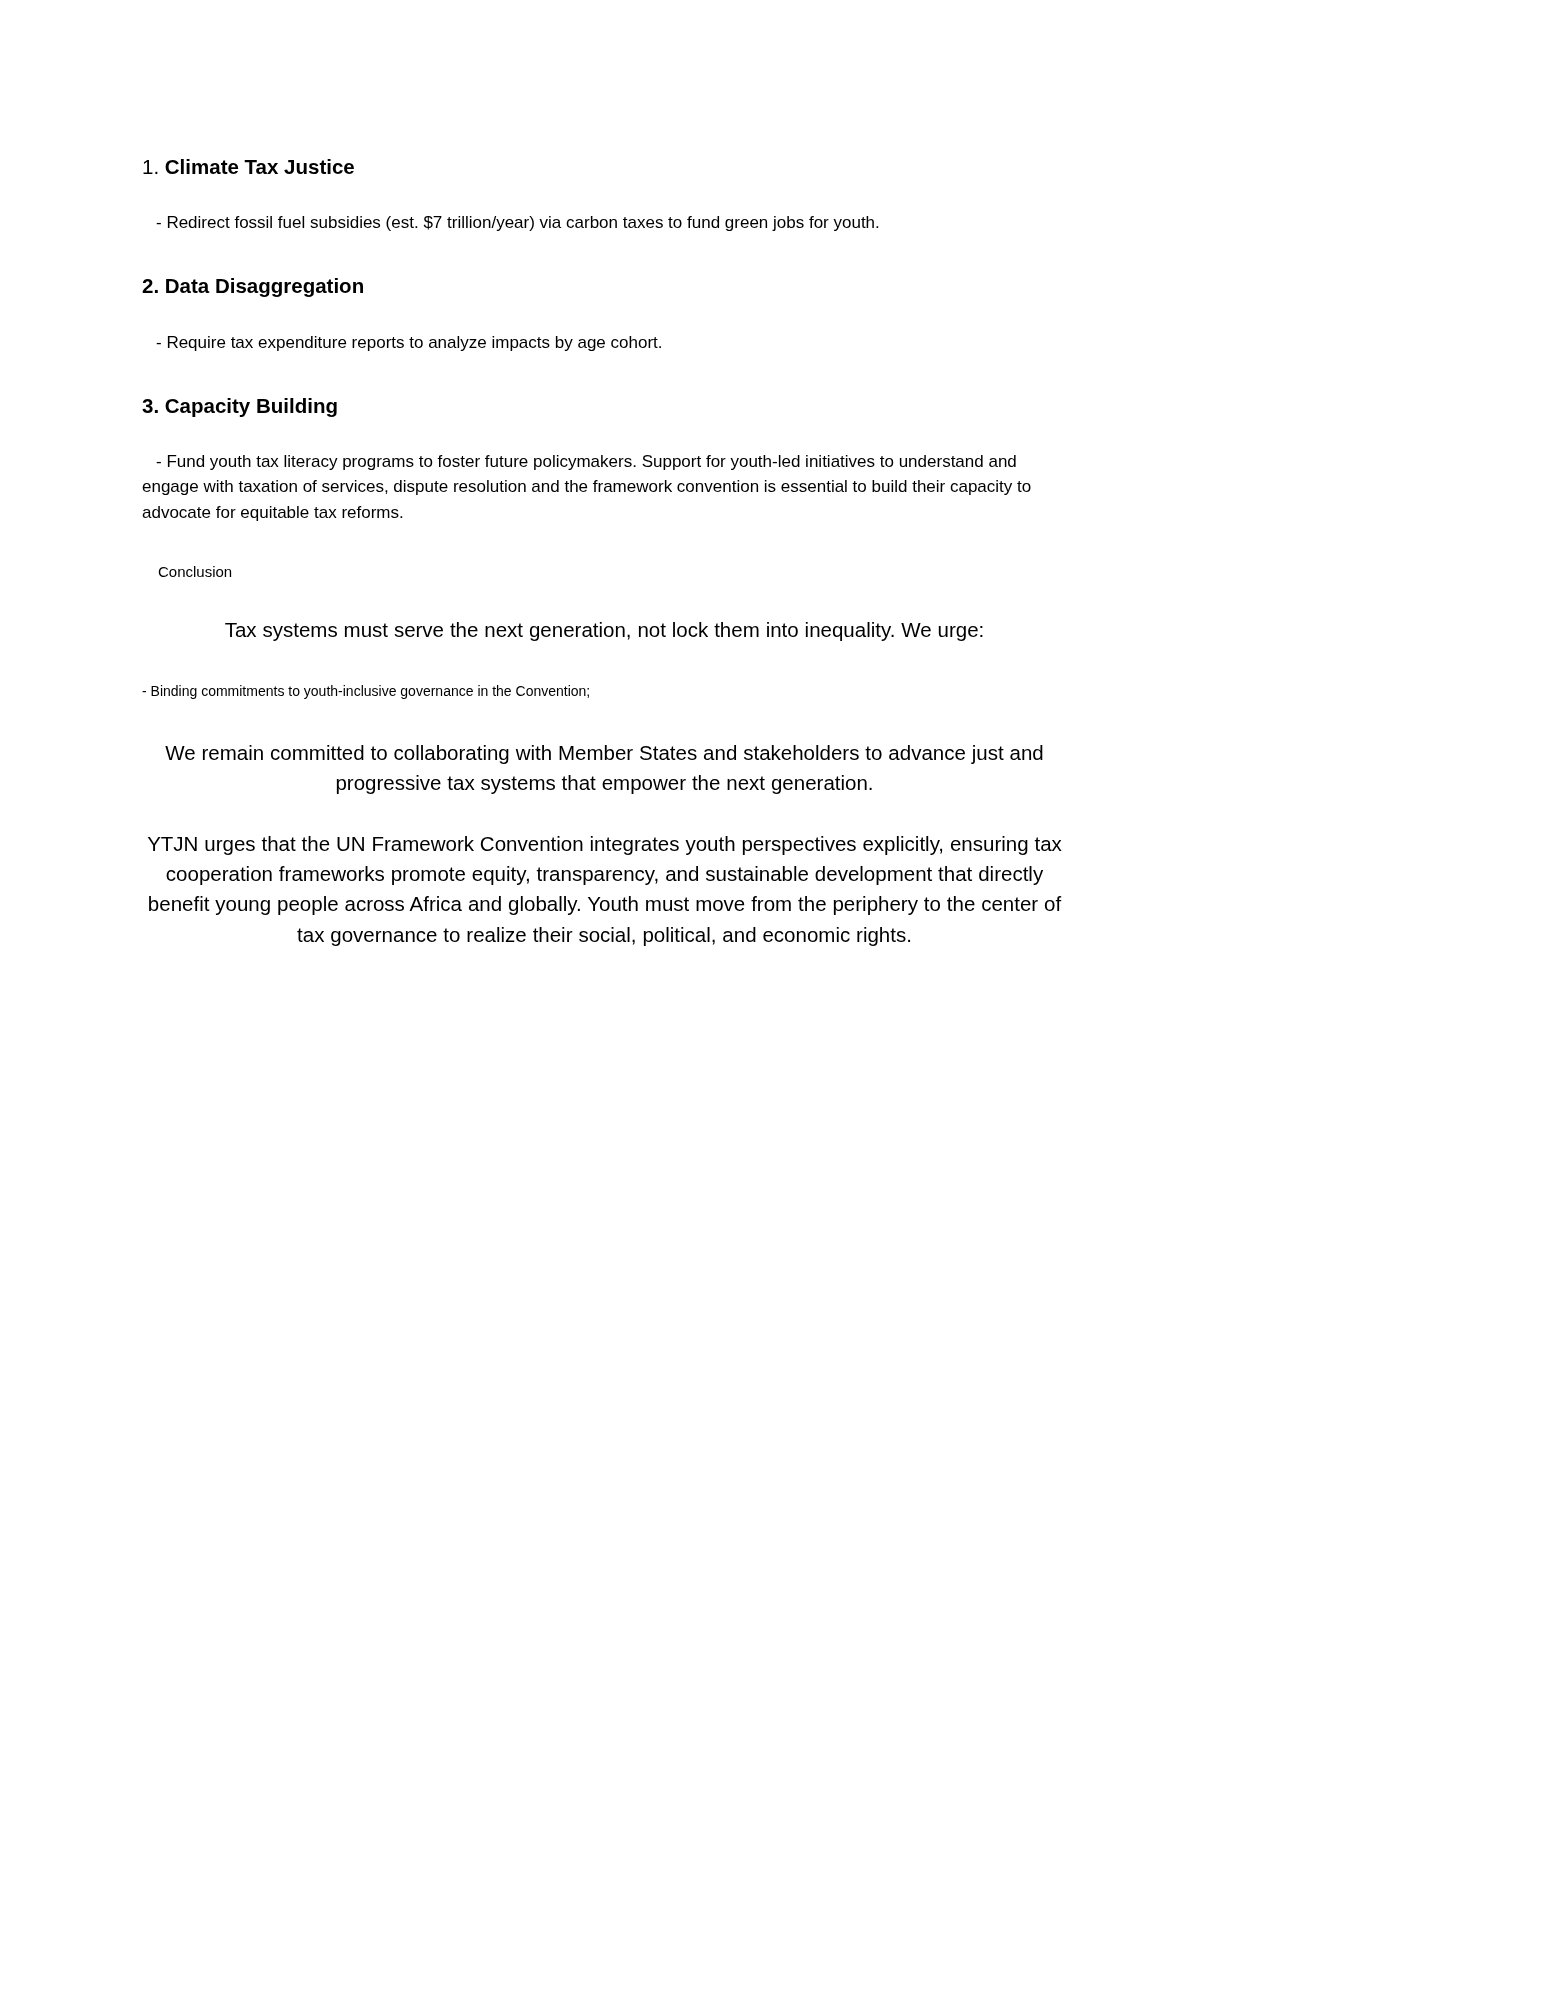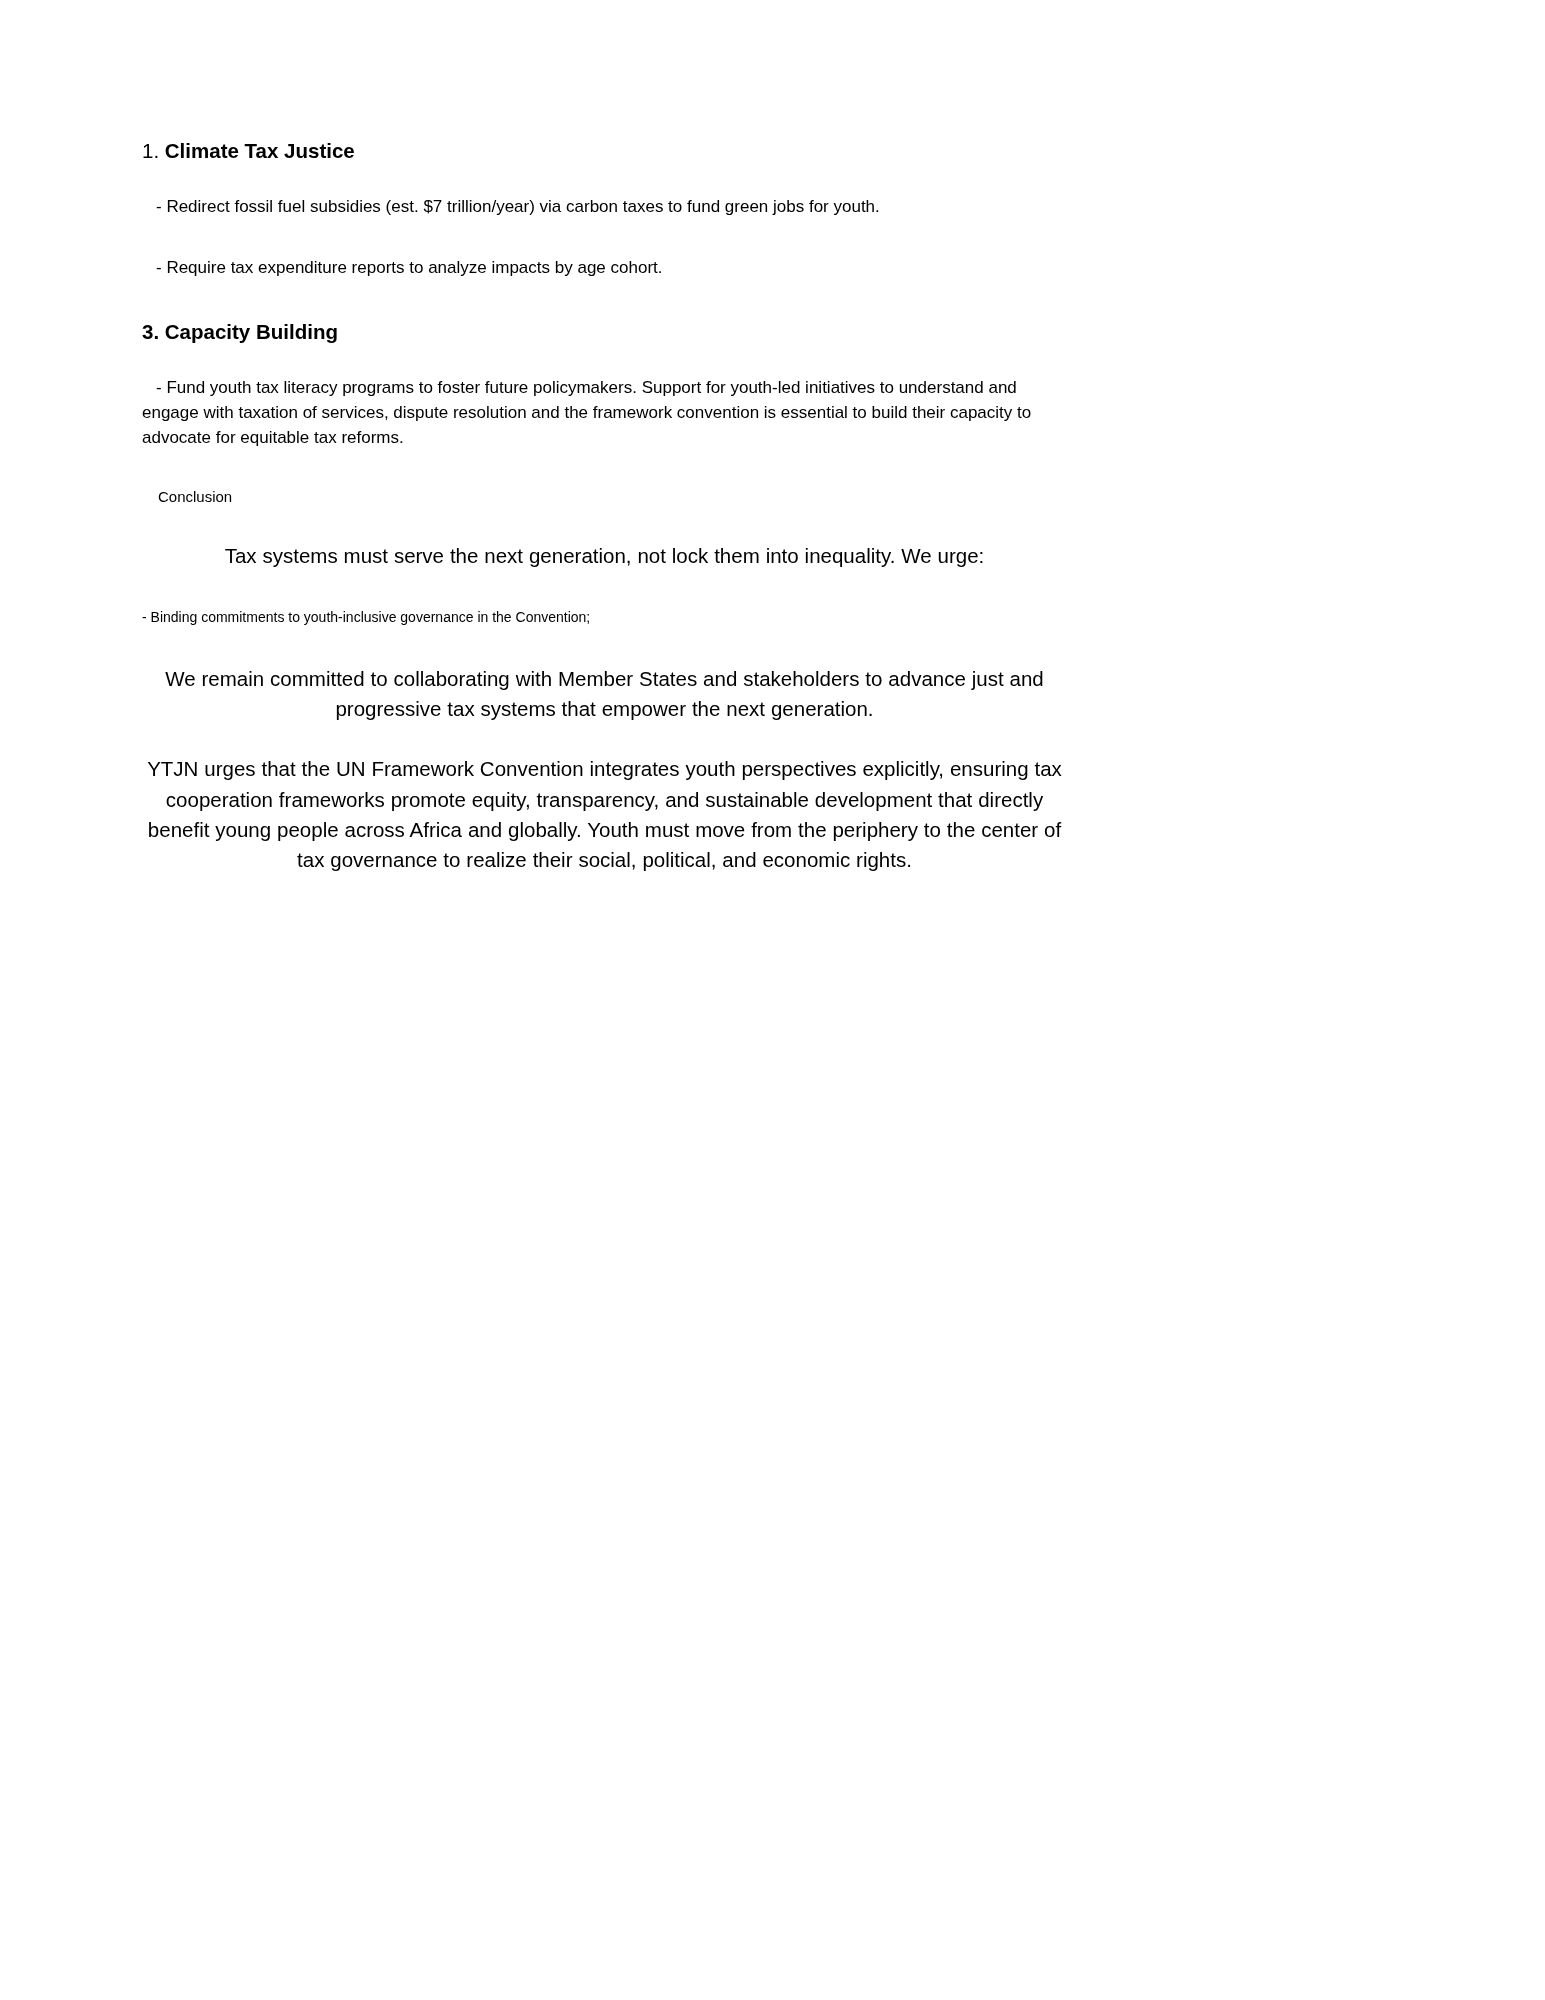--- a/index.html
+++ b/index.html
@@ -17,21 +17,21 @@
     width: 1545px;
     height: 2000px;
     background: #ffffff;
     margin: 0 auto;
     overflow: hidden;
     box-sizing: border-box;
   }
   .content {
     position: absolute;
     left: 142px;
-    top: 136px;
+    top: 152px;
     width: 925px;
   }
 
   
   .para {
     font-size: 20.5px;
     line-height: 1.48;
     color: #000000;
     margin: 0 0 30px 0;
     text-align: center;
@@ -86,20 +86,21 @@
 </style>
 </head>
 <body>
 
 <div class="page">
   <div class="content">
 
     <p class="heading-num"><span class="num-plain">1.</span> <span class="htext">Climate Tax Justice</span></p>
     <p class="dash-indent gap-xl">- Redirect fossil fuel subsidies (est. $7 trillion/year) via carbon taxes to fund green jobs for youth.</p>
 
+    <p class="heading-num"><span class="num-bold">2.</span> <span class="htext">Data Disaggregation</span></p>
     <p class="dash-indent gap-xl">- Require tax expenditure reports to analyze impacts by age cohort.</p>
 
     <p class="heading-num"><span class="num-bold">3.</span> <span class="htext">Capacity Building</span></p>
     <p class="dash-indent gap-xl">- Fund youth tax literacy programs to foster future policymakers. Support for youth-led initiatives to understand and engage with taxation of services, dispute resolution and the framework convention is essential to build their capacity to advocate for equitable tax reforms.</p>
 
     <p class="heading-plain gap-lg">Conclusion</p>
     <p class="para gap-xl">Tax systems must serve the next generation, not lock them into inequality. We urge:</p>
 
     <p class="dash-flush gap-xl">- Binding commitments to youth-inclusive governance in the Convention;</p>
 

